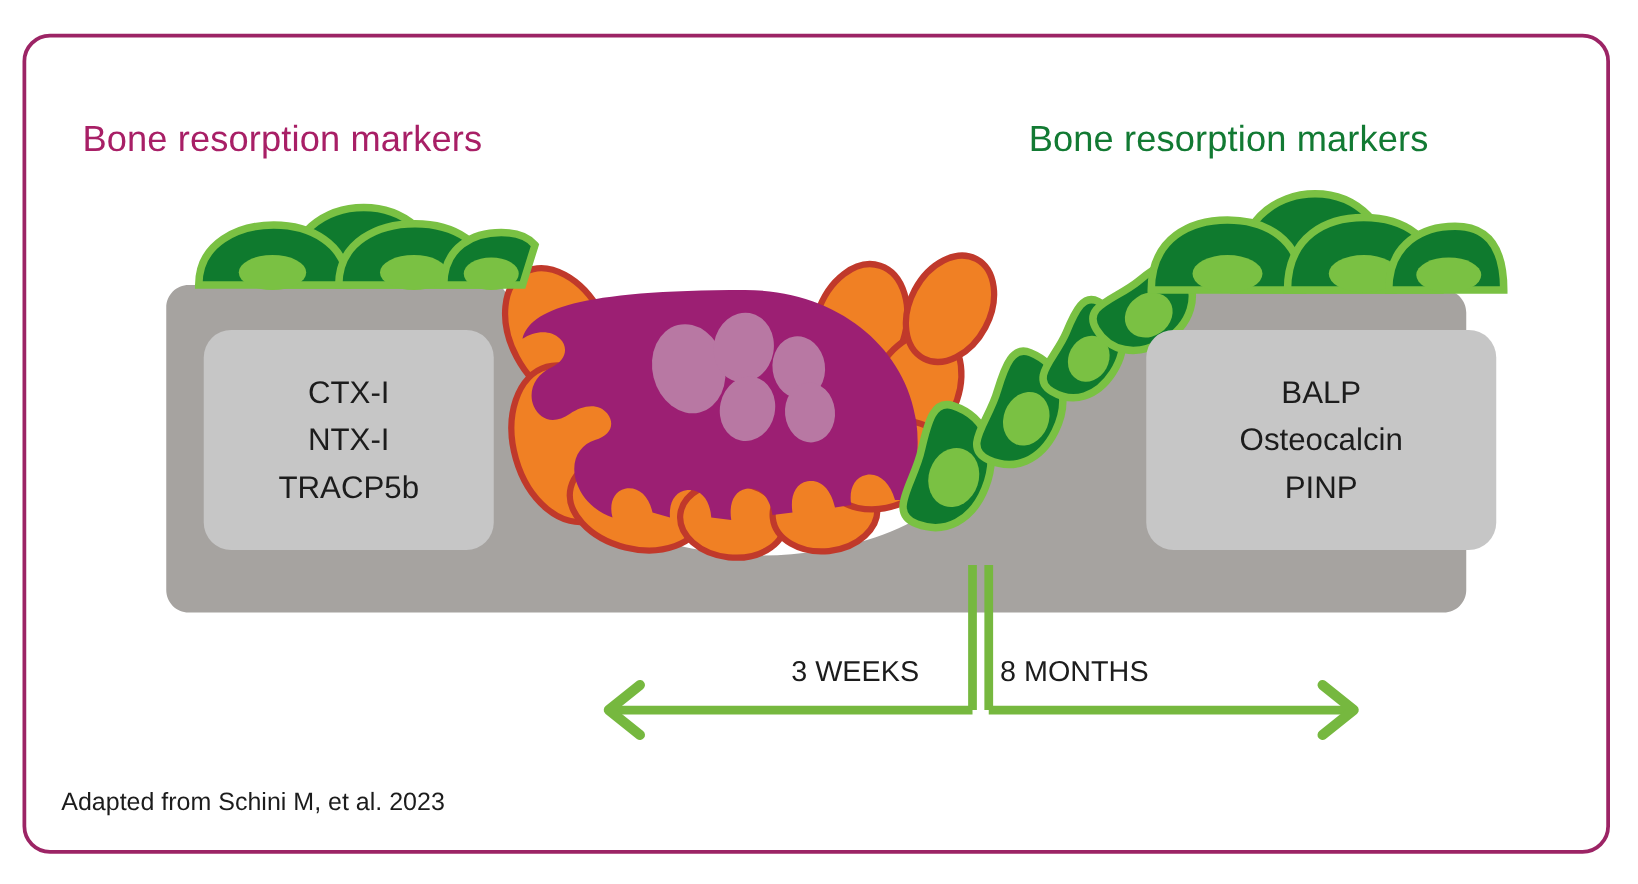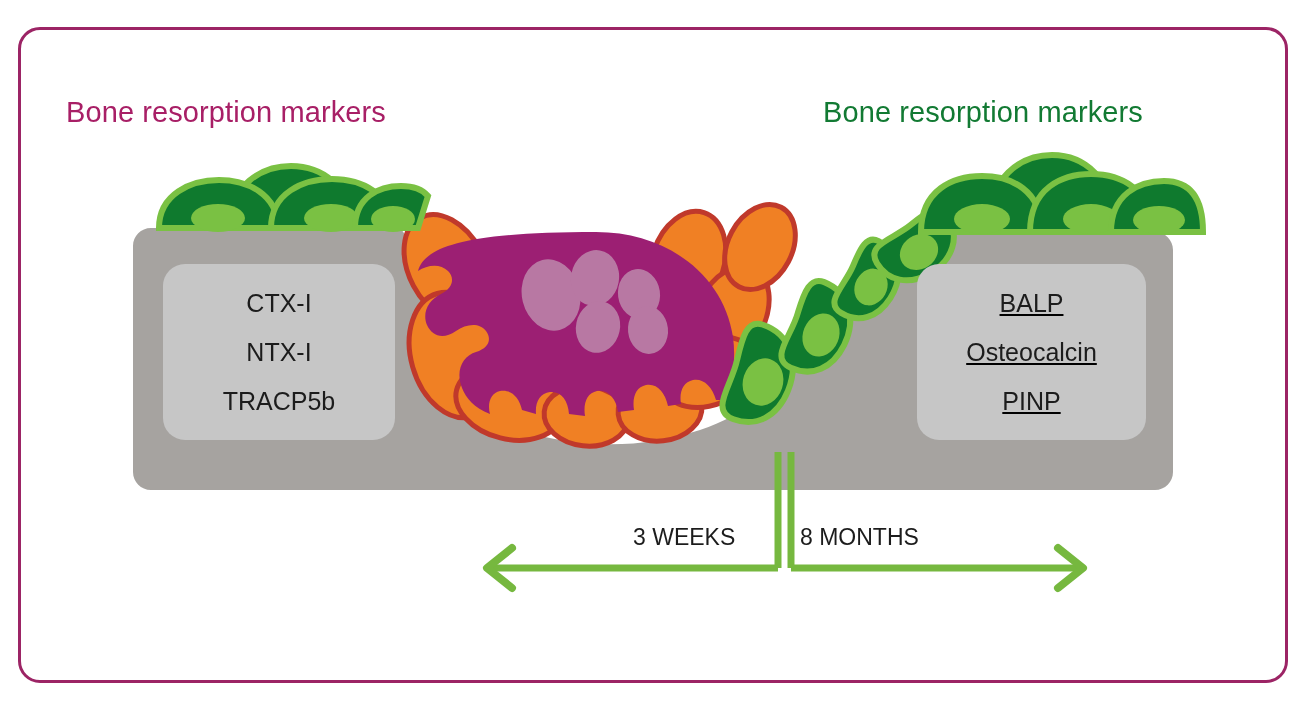--- a/index.html
+++ b/index.html
@@ -56,34 +56,33 @@
     color: #127a33;
   }
   .marker-box {
     position: absolute;
     background: #c6c6c6;
     border-radius: 22px;
     display: flex;
     flex-direction: column;
     align-items: center;
     justify-content: center;
-    gap: 24px;
+    gap: 13px;
   }
   #marker-box-resorption {
     left: 163px;
     top: 264px;
     width: 232px;
     height: 176px;
   }
   #marker-box-formation {
     left: 917px;
     top: 264px;
-    width: 229px;
+    width: 280px;
     height: 176px;
-    text-decoration: underline;
   }
   .marker-label {
     font-size: 25px;
     color: #1c1c1c;
     line-height: 1;
     white-space: nowrap;
   }
   .timeline-label {
     position: absolute;
     font-size: 23px;
@@ -241,14 +240,15 @@
   <div class="marker-box" id="marker-box-formation">
     <div class="marker-label">BALP</div>
     <div class="marker-label">Osteocalcin</div>
     <div class="marker-label">PINP</div>
   </div>
 
   <div class="timeline-label" id="timeline-label-left">3 WEEKS</div>
 
   <div class="timeline-label" id="timeline-label-right">8 MONTHS</div>
 
+  <div id="caption">Adapted from Schini M, et al. 2023</div>
 
 </div>
 
 </body></html>

